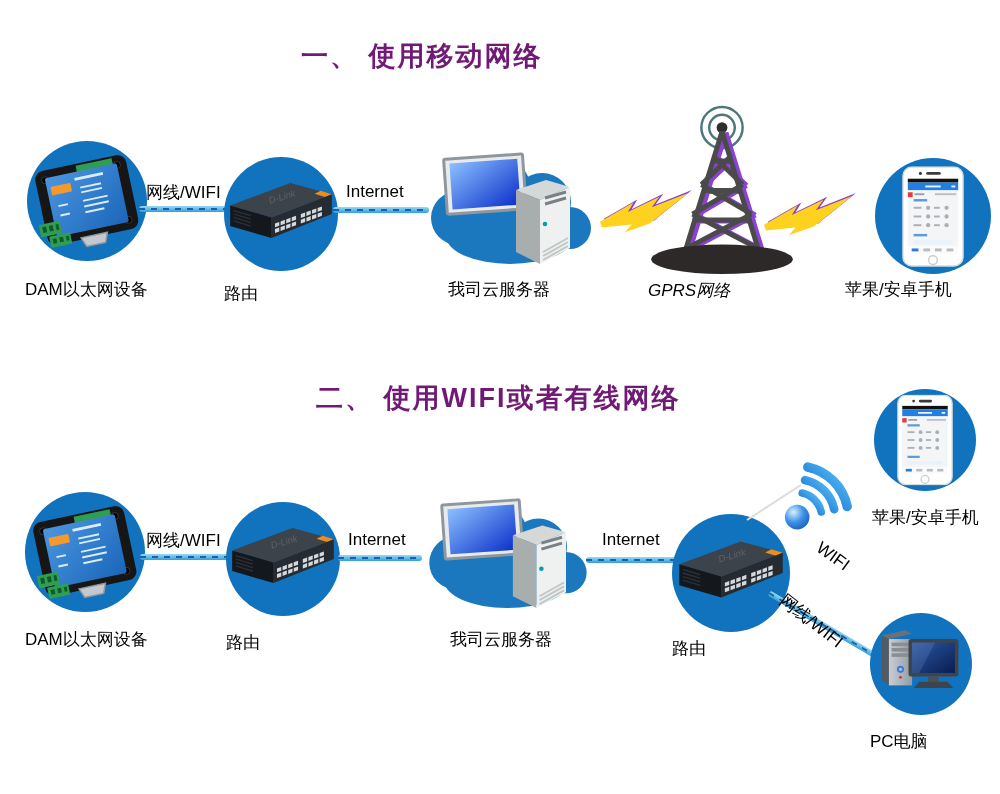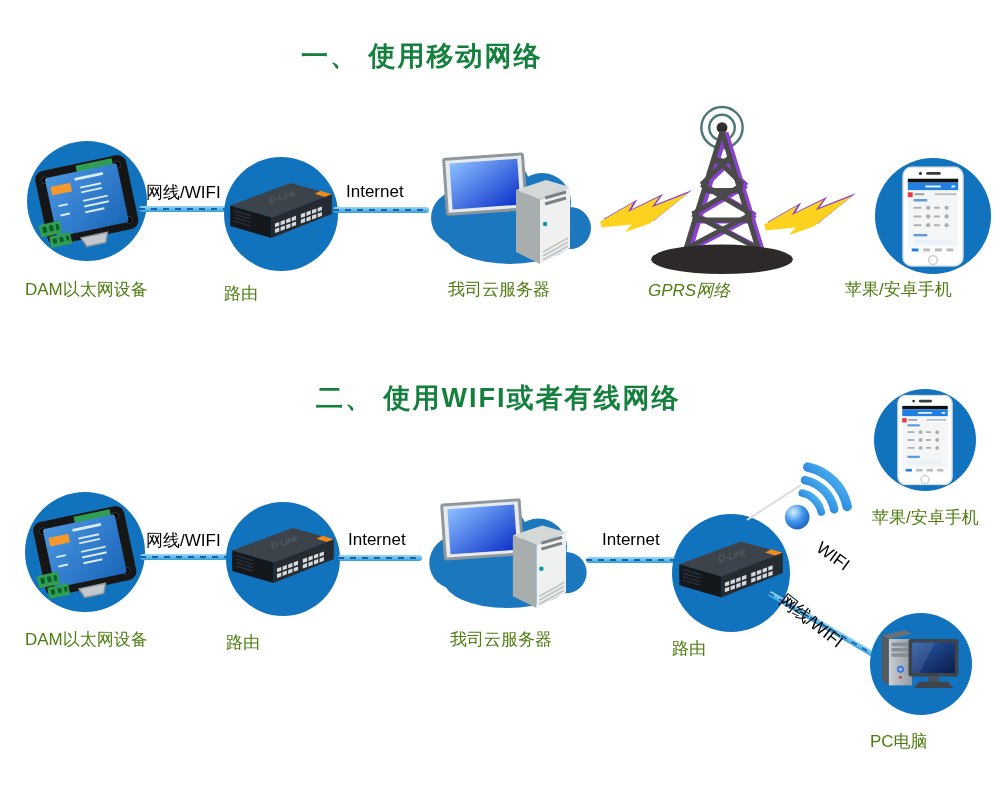--- a/index.html
+++ b/index.html
@@ -1,22 +1,22 @@
 <!DOCTYPE html>
 <html><head>
 <meta charset="utf-8">
 <style>
   html,body{margin:0;padding:0;}
   body{
     width:1000px;height:794px;position:relative;background:#ffffff;
     font-family:"Liberation Sans", sans-serif;color:#111;overflow:hidden;
   }
-  .title{position:absolute;font-size:27px;font-weight:600;color:#15803d;letter-spacing:2px;white-space:nowrap;}
+  .title{position:absolute;font-size:27px;font-weight:600;color:#701a75;letter-spacing:2px;white-space:nowrap;}
   .circle{position:absolute;border-radius:50%;background:#1173BD;display:flex;align-items:center;justify-content:center;overflow:hidden;}
-  .node-label{position:absolute;font-size:17px;color:#4d7c0f;white-space:nowrap;}
+  .node-label{position:absolute;font-size:17px;color:#000000;white-space:nowrap;}
   .center{text-align:left;}
   .link-label{position:absolute;font-size:17px;color:#000;white-space:nowrap;}
   .cable{
     position:absolute;height:6px;border-radius:3px;
     background:
       repeating-linear-gradient(90deg,#1B5FAE 0 6px, rgba(0,0,0,0) 6px 12px) 50% 50%/100% 2px no-repeat,
       linear-gradient(#9AD9F5,#2E9FD8);
   }
   .rot{transform-origin:left top;}
   .faintline{position:absolute;height:2px;background:#dddddd;transform-origin:left center;}

